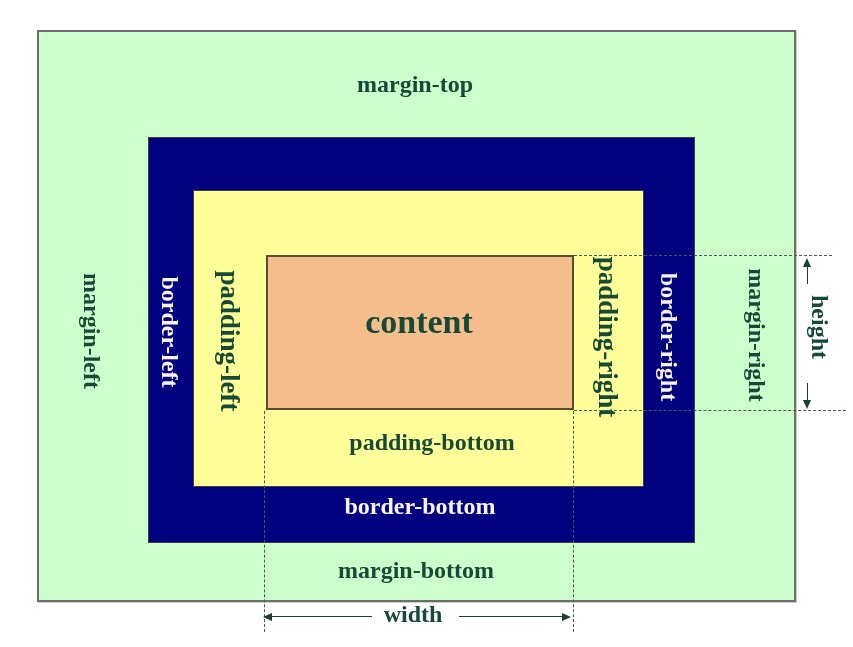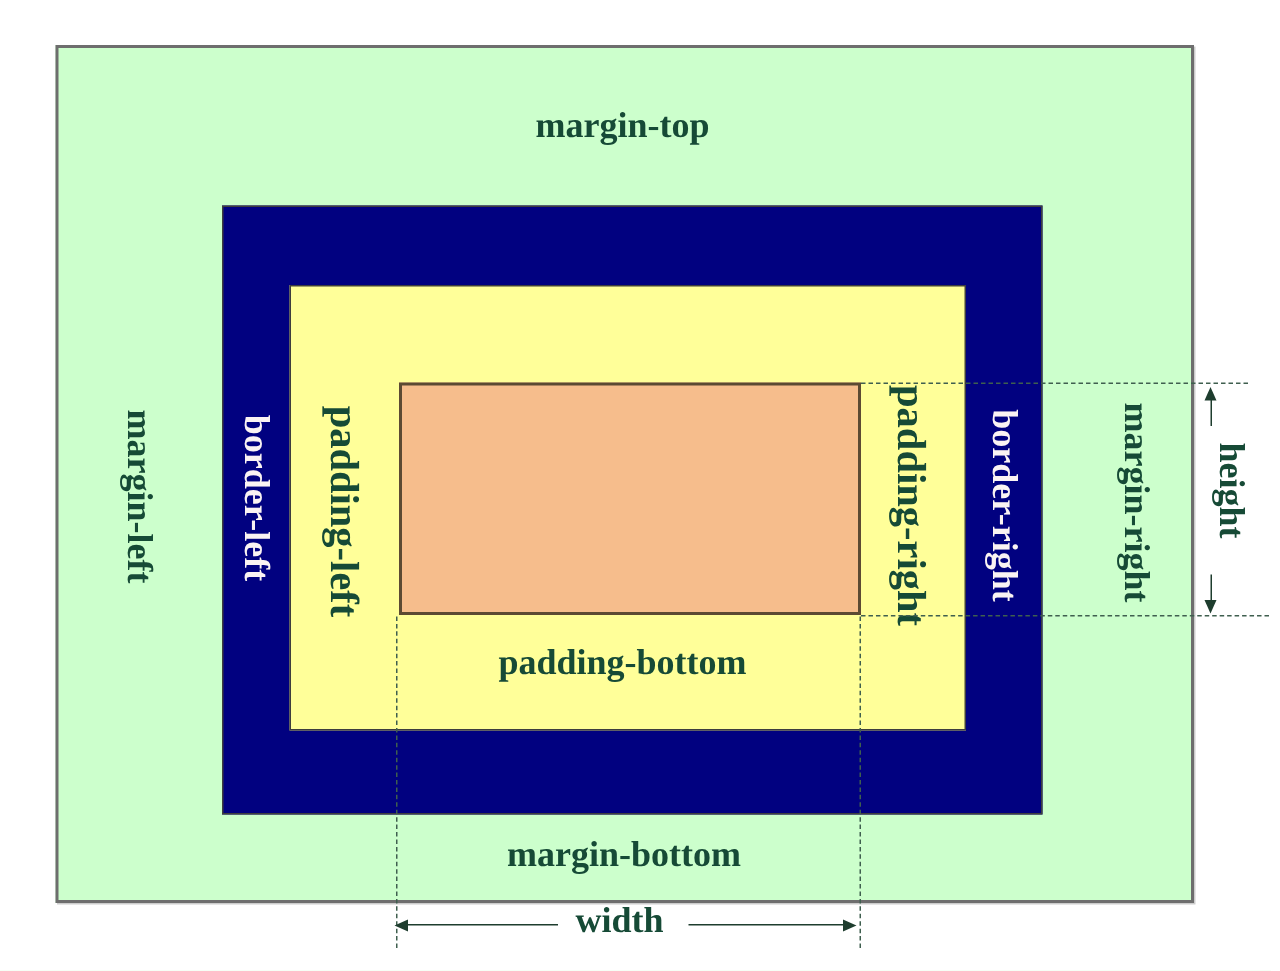--- a/index.html
+++ b/index.html
@@ -57,21 +57,23 @@
 <body>
 
 <div class="stage">
 
   <div class="box margin-area"></div>
   <div class="box border-area"></div>
   <div class="box padding-area"></div>
   <div class="box content-area"></div>
 
   <div class="lbl" style="left:415px;top:84px">margin-top</div>
-  <div class="lbl" style="left:415px;top:442px">padding-bottom</div>
+  <div class="lbl big" style="left:419px;top:322px">content</div>
+  <div class="lbl" style="left:432px;top:442px">padding-bottom</div>
+  <div class="lbl white" style="left:420px;top:506px">border-bottom</div>
   <div class="lbl" style="left:416px;top:570px">margin-bottom</div>
   <div class="lbl" style="left:413px;top:614px">width</div>
 
   <div class="lbl v" style="left:92px;top:331px">margin-left</div>
   <div class="lbl v white" style="left:170px;top:332px">border-left</div>
   <div class="lbl v pad" style="left:229px;top:341px">padding-left</div>
   <div class="lbl v pad" style="left:607px;top:337px">padding-right</div>
   <div class="lbl v white" style="left:669px;top:337px">border-right</div>
   <div class="lbl v" style="left:757px;top:335px">margin-right</div>
   <div class="lbl v" style="left:820px;top:327px">height</div>

